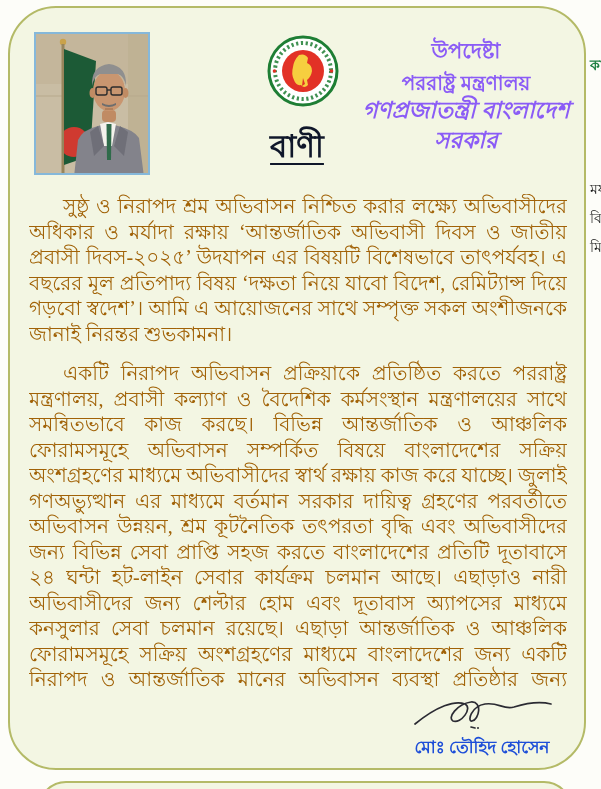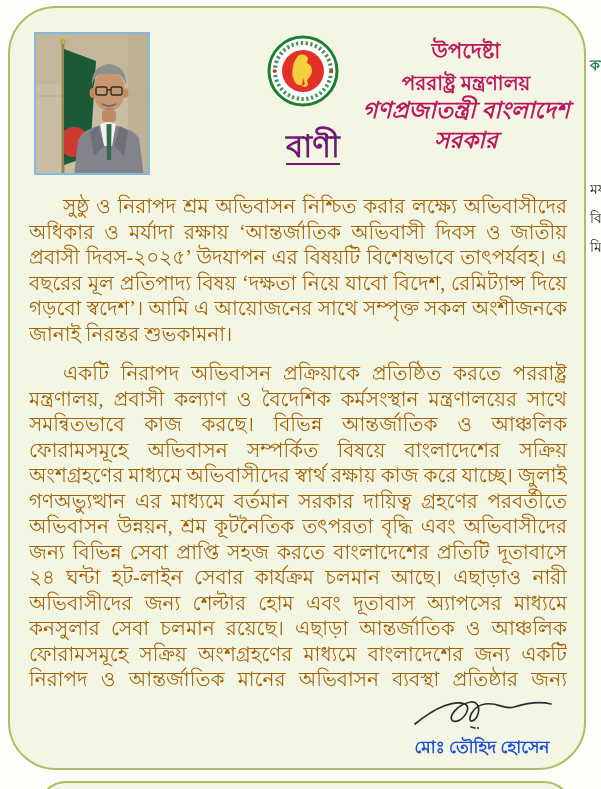--- a/index.html
+++ b/index.html
@@ -39,34 +39,34 @@
   .emblem {
     position: absolute;
     left: 256px; top: 26px;
     width: 74px; height: 74px;
   }
   .head-block {
     position: absolute;
     left: 336px; top: 30px;
     width: 240px;
     text-align: center;
-    color: #be185d;
+    color: #8b5cf6;
     line-height: 1.28;
   }
   .head-block .designation { font-size: 21px; font-weight: bold; margin-bottom: 6px; }
   .head-block .ministry     { font-size: 20px; font-weight: bold; }
   .head-block .government   { font-size: 23px; font-weight: bold; font-style: italic; }
   .doc-title {
     position: absolute;
-    left: 16px; top: 114px;
+    left: 0; top: 114px;
     width: 100%;
     text-align: center;
     font-size: 31px;
     font-weight: 600;
-    color: #701a75;
+    color: #0f172a;
     text-decoration: underline;
     text-underline-offset: 6px;
     text-decoration-thickness: 1.5px;
   }
   .doc-text {
     position: absolute;
     left: 19px; top: 186px;
     width: 538px;
     height: 498px;
     overflow: hidden;

